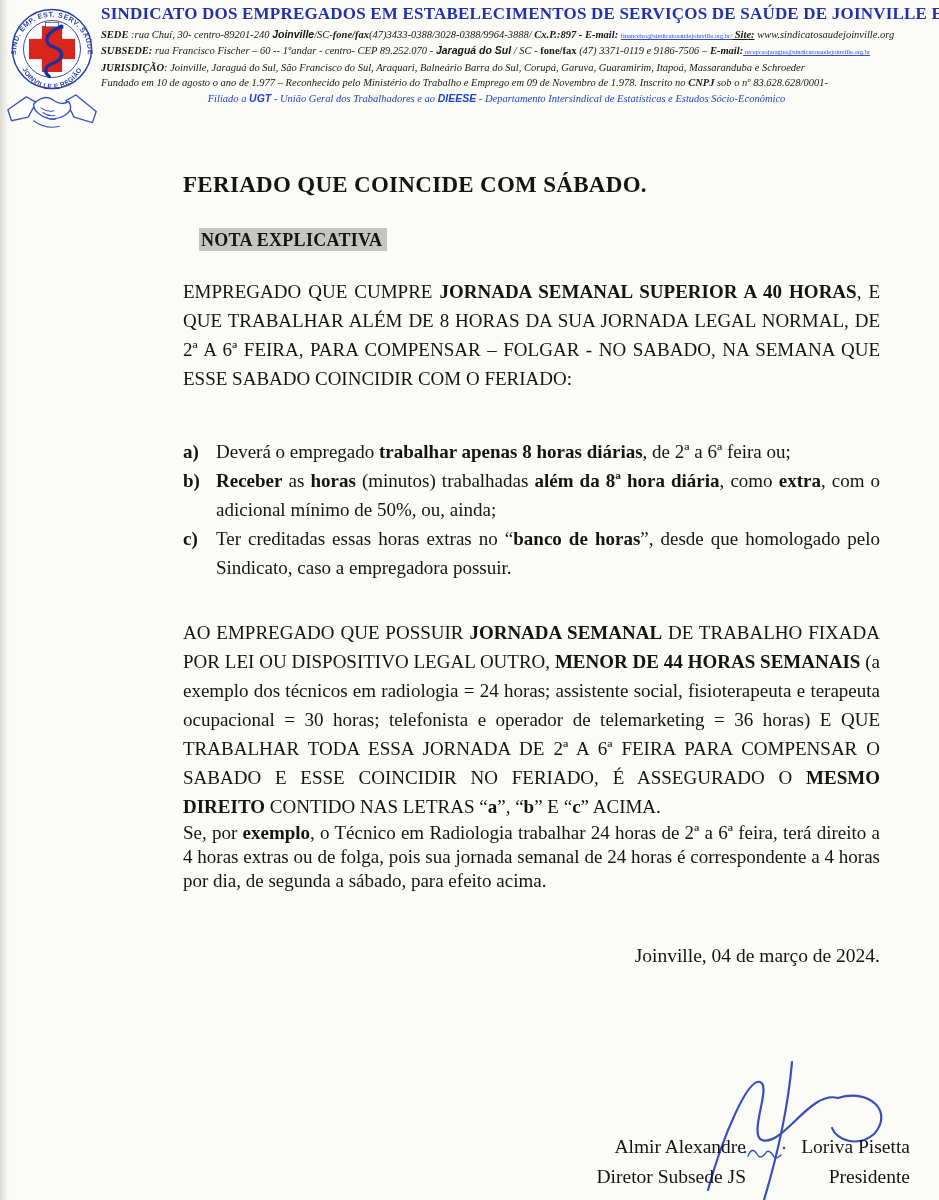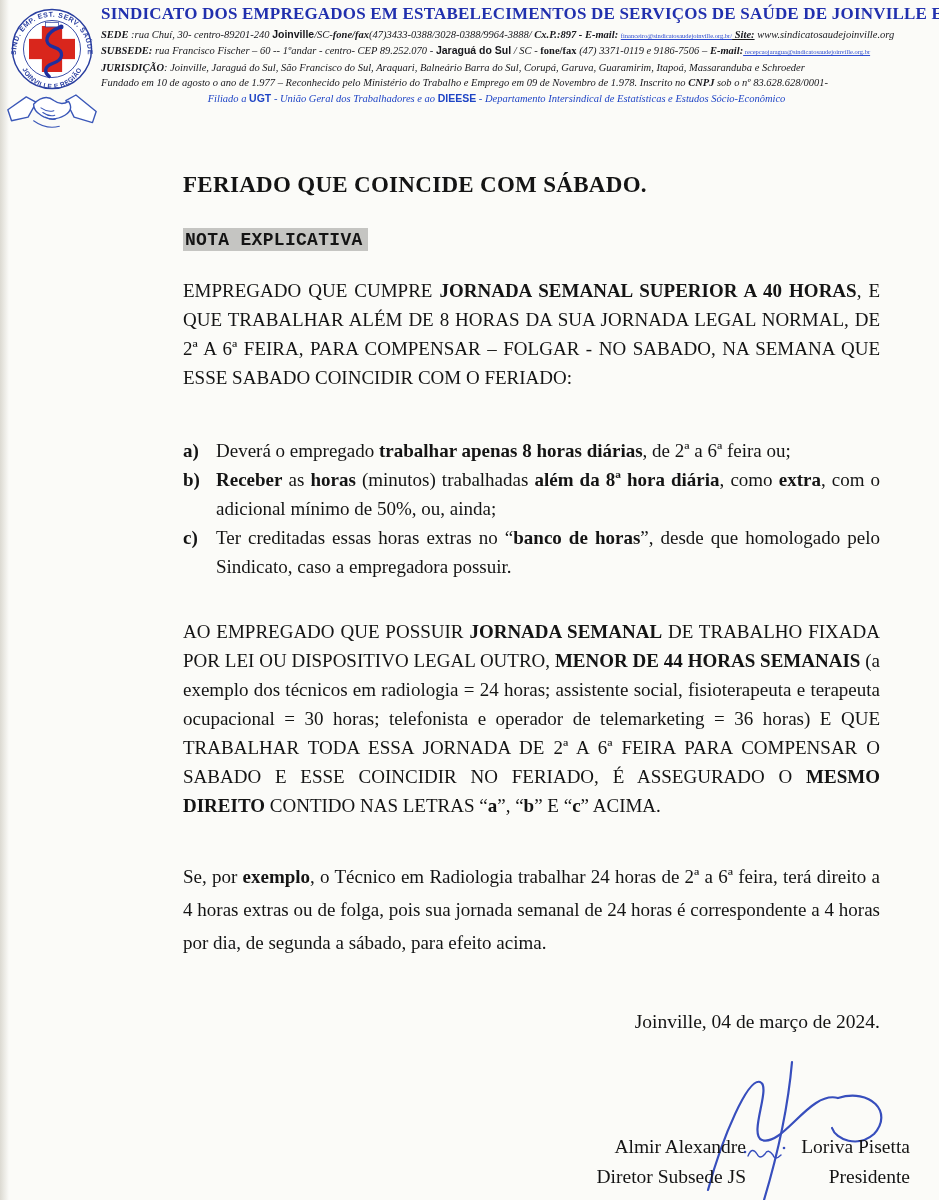--- a/index.html
+++ b/index.html
@@ -15,33 +15,33 @@
   .letterhead{position:absolute;left:0;top:0;right:0;}
   .logo{position:absolute;left:6px;top:6px;width:92px;height:132px;}
   .lh-text{margin-left:101px;padding-top:4px;}
   .org-name{
     font-weight:bold;font-size:17px;letter-spacing:.2px;color:#2130ae;
     white-space:nowrap;overflow:hidden;margin-bottom:3px;
   }
   .lh-line{font-size:10.5px;line-height:15.4px;white-space:nowrap;overflow:hidden;color:#17171c;}
   .lh-line.filiado{color:#1e44c5;text-align:center;padding-right:47px;}
   .b{font-weight:bold}.i{font-style:italic}.u{text-decoration:underline}
-  .brand{font-family:"Liberation Sans","DejaVu Sans",sans-serif;font-weight:bold;}
+  .brand{font-family:"Liberation Sans","DejaVu Sans",sans-serif;font-weight:bold;font-style:italic;}
   .tiny-link{font-size:6.5px;color:#2b4ad0;text-decoration:underline;}
   
   .doc-body{position:absolute;left:183px;top:172px;width:697px;}
   .doc-title{margin:0 0 32px 0;font-size:23px;font-weight:bold;letter-spacing:.3px;}
-  .doc-subtitle{margin:0 0 26px 0;font-family:Liberation Mono, monospace;}
+  .doc-subtitle{margin:0 0 26px 16px;}
   .hl{background:#c5c5c2;font-weight:bold;font-size:18px;padding:2px 5px 1px 2px;letter-spacing:.3px;}
   .para{margin:0;font-size:19px;line-height:29px;text-align:justify;}
   .list{margin:44px 0 0 0;}
   .list-item{position:relative;padding-left:33px;font-size:19px;line-height:29px;text-align:justify;}
   .list-label{position:absolute;left:0;top:0;font-weight:bold;}
   .para-2{margin-top:36px;font-family:Liberation Serif, serif;}
-  .para-3{margin-top:40px;line-height:33px;}
+  .para-3{line-height:24px;}
   .date-line{margin-top:52px;font-size:19.5px;text-align:right;}
   
   .sig{position:absolute;text-align:right;font-size:19.5px;line-height:30px;}
   .sig-almir{left:498px;top:1132px;width:248px;}
   .sig-loriva{left:742px;top:1132px;width:168px;}
   .sig-scribble{position:absolute;left:688px;top:1060px;width:225px;height:140px;overflow:visible;}
 </style>
 </head>
 <body>
 

